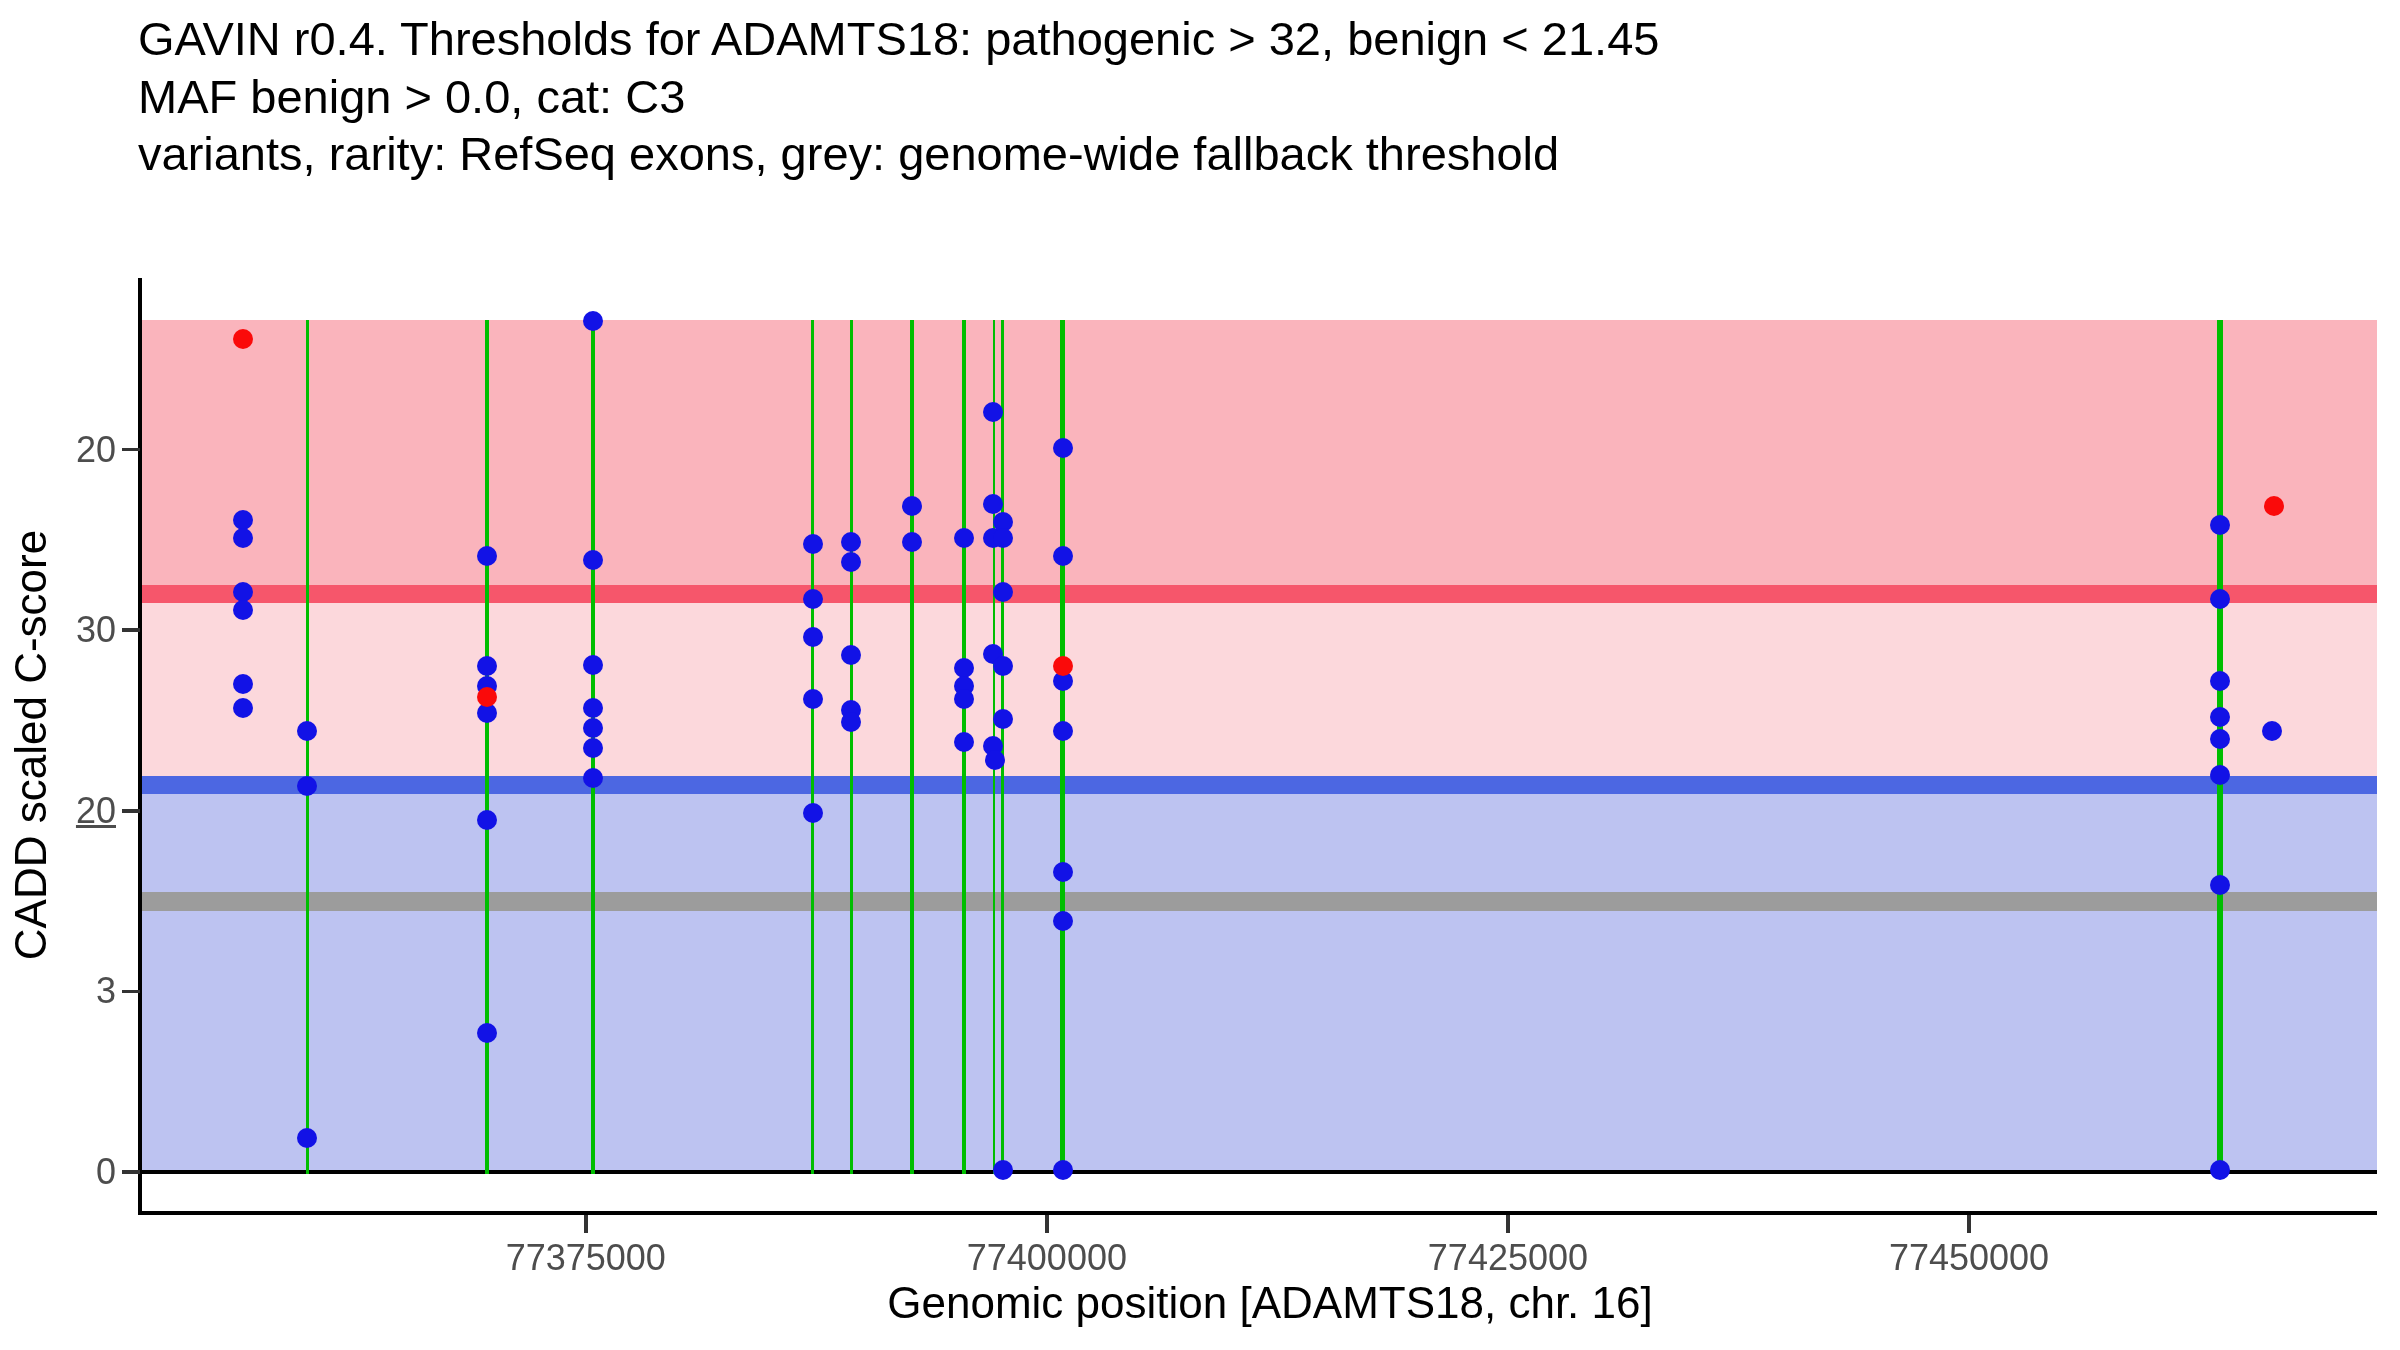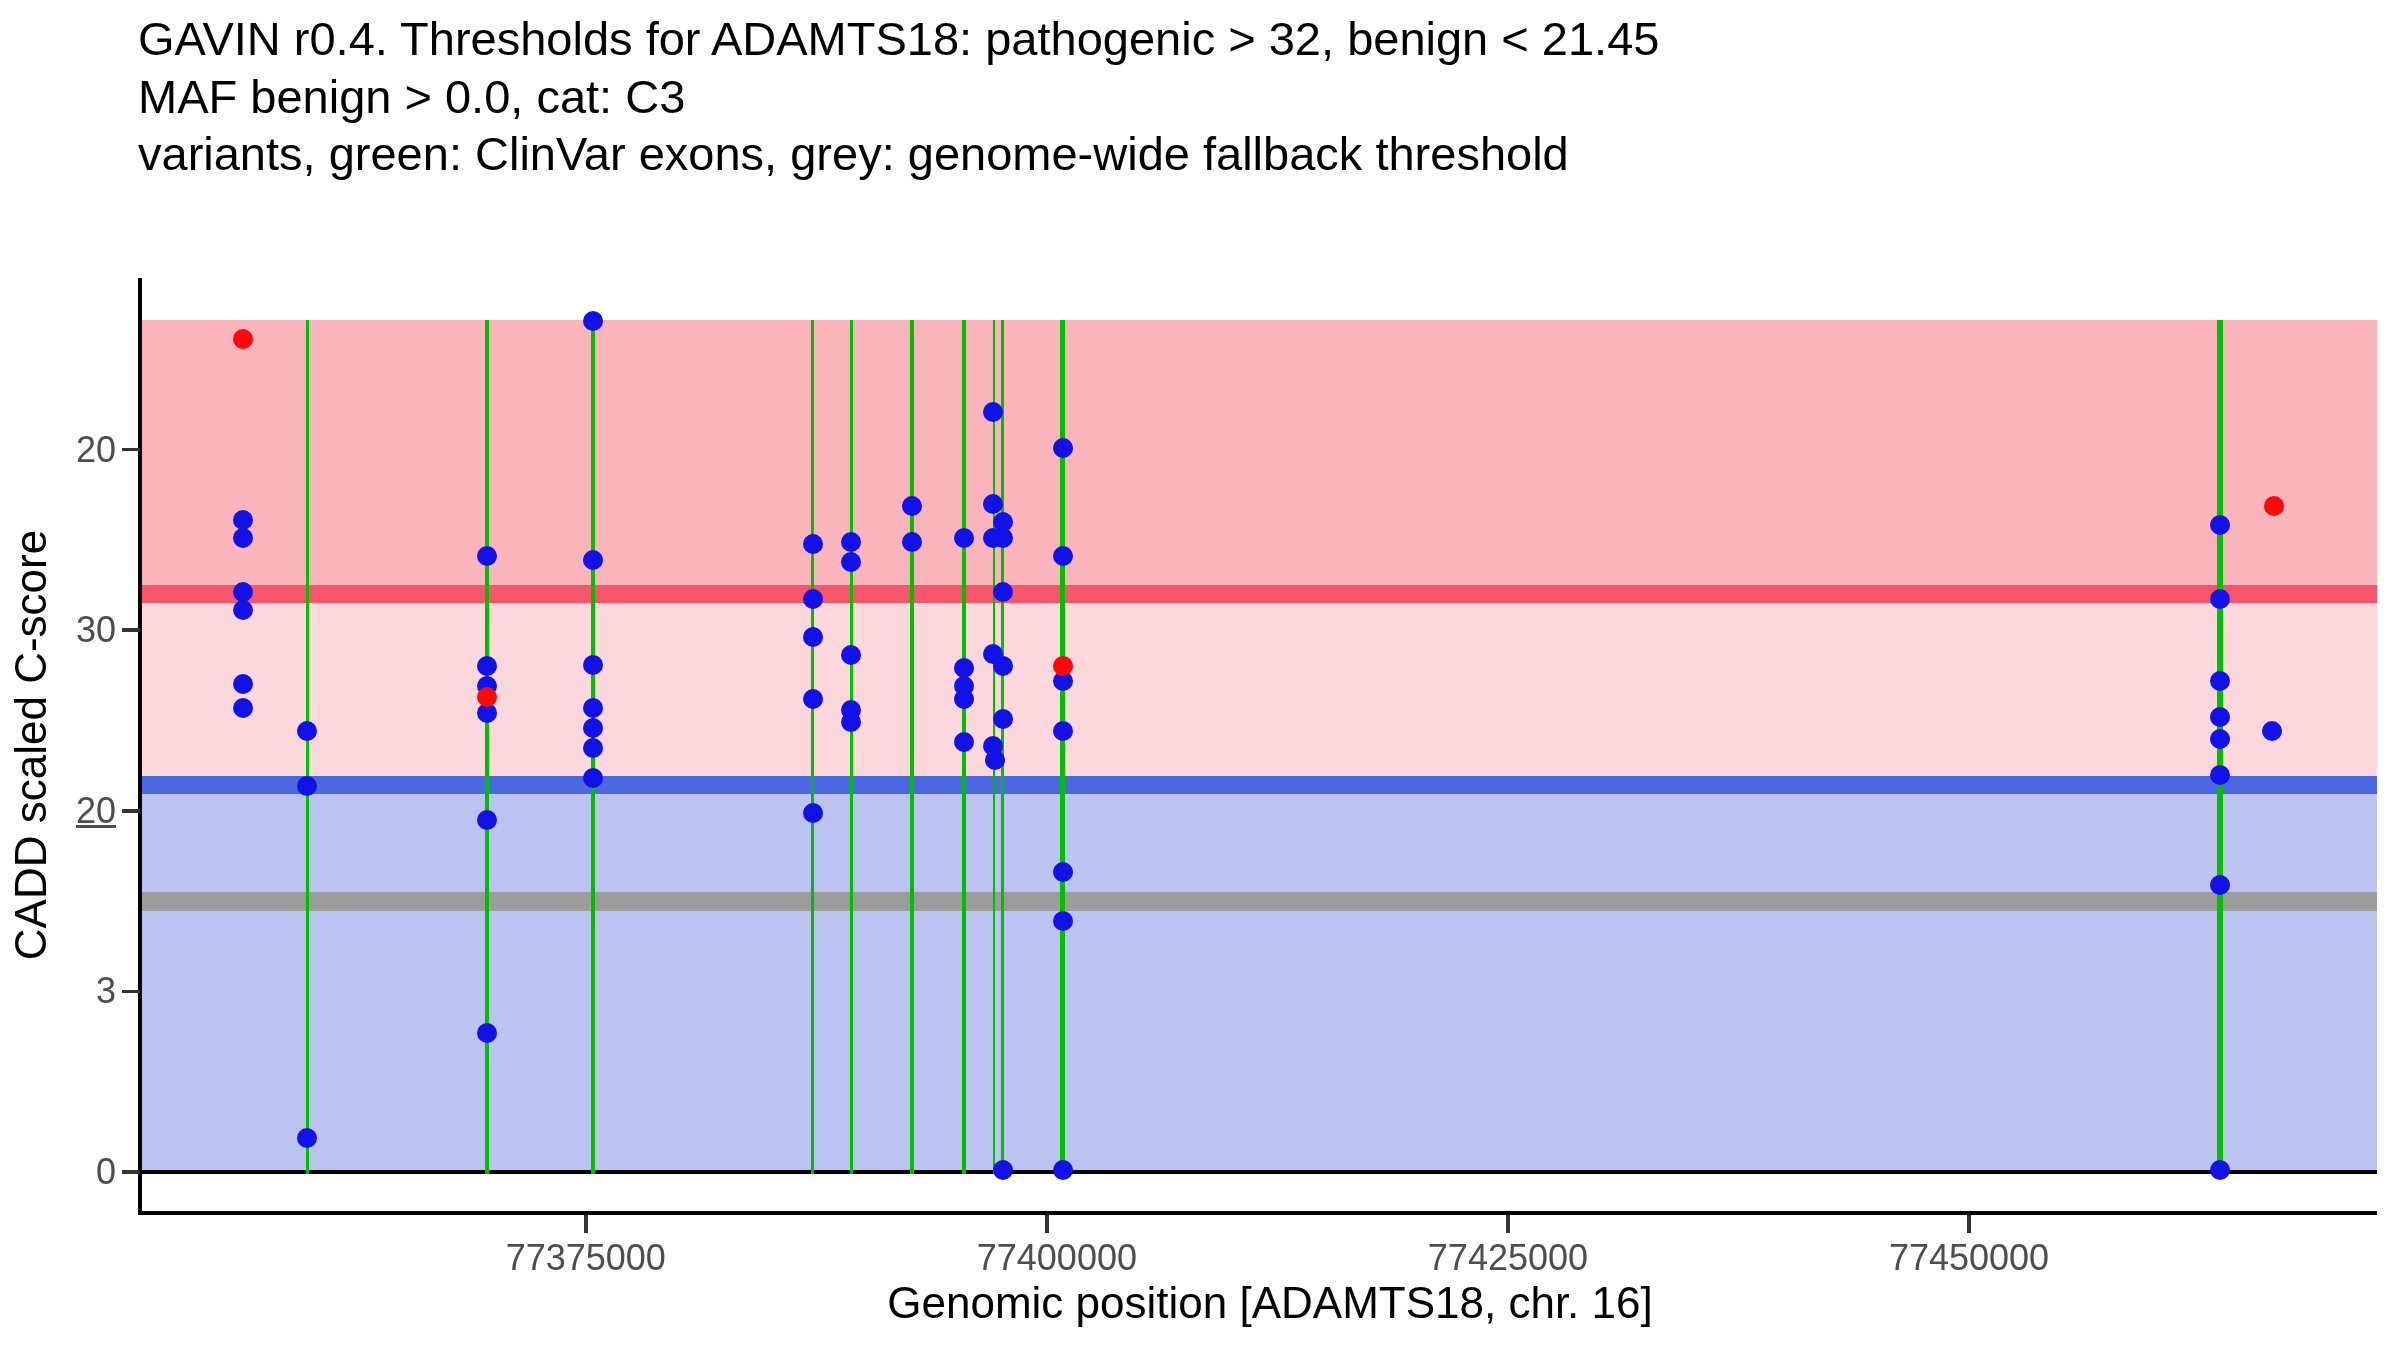--- a/index.html
+++ b/index.html
@@ -32,21 +32,21 @@
   }
 </style>
 </head>
 <body>
 
 <div id="figure">
 
   <div id="title-block">
     <div class="title-line">GAVIN r0.4. Thresholds for ADAMTS18: pathogenic &gt; 32, benign &lt; 21.45</div>
     <div class="title-line">MAF benign &gt; 0.0, cat: C3</div>
-    <div class="title-line">variants, green: ClinVar exons, grey: genome-wide fallback threshold</div>
+    <div class="title-line">variants, rarity: RefSeq exons, grey: genome-wide fallback threshold</div>
   </div>
 
   <div id="panel">
       <div class="band" style="left: 140px; width: 2237px; top: 319.568px; height: 274.512px; background: rgb(250, 180, 188);"></div>
       <div class="band" style="left: 140px; width: 2237px; top: 594.08px; height: 190.533px; background: rgb(252, 216, 220);"></div>
       <div class="band" style="left: 140px; width: 2237px; top: 784.613px; height: 387.387px; background: rgb(189, 195, 241);"></div>
       <div class="hline" style="left: 140px; width: 2237px; top: 585.08px; height: 18px; background: rgb(246, 86, 107);"></div>
       <div class="hline" style="left: 140px; width: 2237px; top: 775.613px; height: 18px; background: rgb(76, 103, 226);"></div>
       <div class="hline" style="left: 140px; width: 2237px; top: 891.6px; height: 19px; background: rgb(156, 156, 156);"></div>
       <div class="hline" style="left: 140px; width: 2237px; top: 1170px; height: 4px; background: rgb(0, 0, 0);"></div>
@@ -140,21 +140,21 @@
       <div class="ticklabel yticklabel" style="left: 38px; width: 78px; top: 991.4px;">3</div>
       <div class="tickmark" style="left: 122px; width: 18px; top: 809.05px; height: 3.5px; background: rgb(51, 51, 51);"></div>
       <div class="ticklabel yticklabel" style="left: 38px; width: 78px; top: 810.8px; text-decoration: underline;">20</div>
       <div class="tickmark" style="left: 122px; width: 18px; top: 628.45px; height: 3.5px; background: rgb(51, 51, 51);"></div>
       <div class="ticklabel yticklabel" style="left: 38px; width: 78px; top: 630.2px;">30</div>
       <div class="tickmark" style="left: 122px; width: 18px; top: 447.85px; height: 3.5px; background: rgb(51, 51, 51);"></div>
       <div class="ticklabel yticklabel" style="left: 38px; width: 78px; top: 449.6px;">20</div>
       <div class="tickmark" style="left: 584.027px; width: 3.5px; top: 1215px; height: 18px; background: rgb(51, 51, 51);"></div>
       <div class="ticklabel xticklabel" style="left: 585.777px; top: 1237px;">77375000</div>
       <div class="tickmark" style="left: 1045.11px; width: 3.5px; top: 1215px; height: 18px; background: rgb(51, 51, 51);"></div>
-      <div class="ticklabel xticklabel" style="left: 1046.86px; top: 1237px; margin-left: 10px;">77400000</div>
+      <div class="ticklabel xticklabel" style="left: 1046.86px; top: 1237px;">77400000</div>
       <div class="tickmark" style="left: 1506.2px; width: 3.5px; top: 1215px; height: 18px; background: rgb(51, 51, 51);"></div>
       <div class="ticklabel xticklabel" style="left: 1507.95px; top: 1237px;">77425000</div>
       <div class="tickmark" style="left: 1967.28px; width: 3.5px; top: 1215px; height: 18px; background: rgb(51, 51, 51);"></div>
       <div class="ticklabel xticklabel" style="left: 1969.03px; top: 1237px;">77450000</div>
     </div>
 
   <div id="y-axis-title">CADD scaled C-score</div>
   <div id="x-axis-title">Genomic position [ADAMTS18, chr. 16]</div>
 
 </div>

